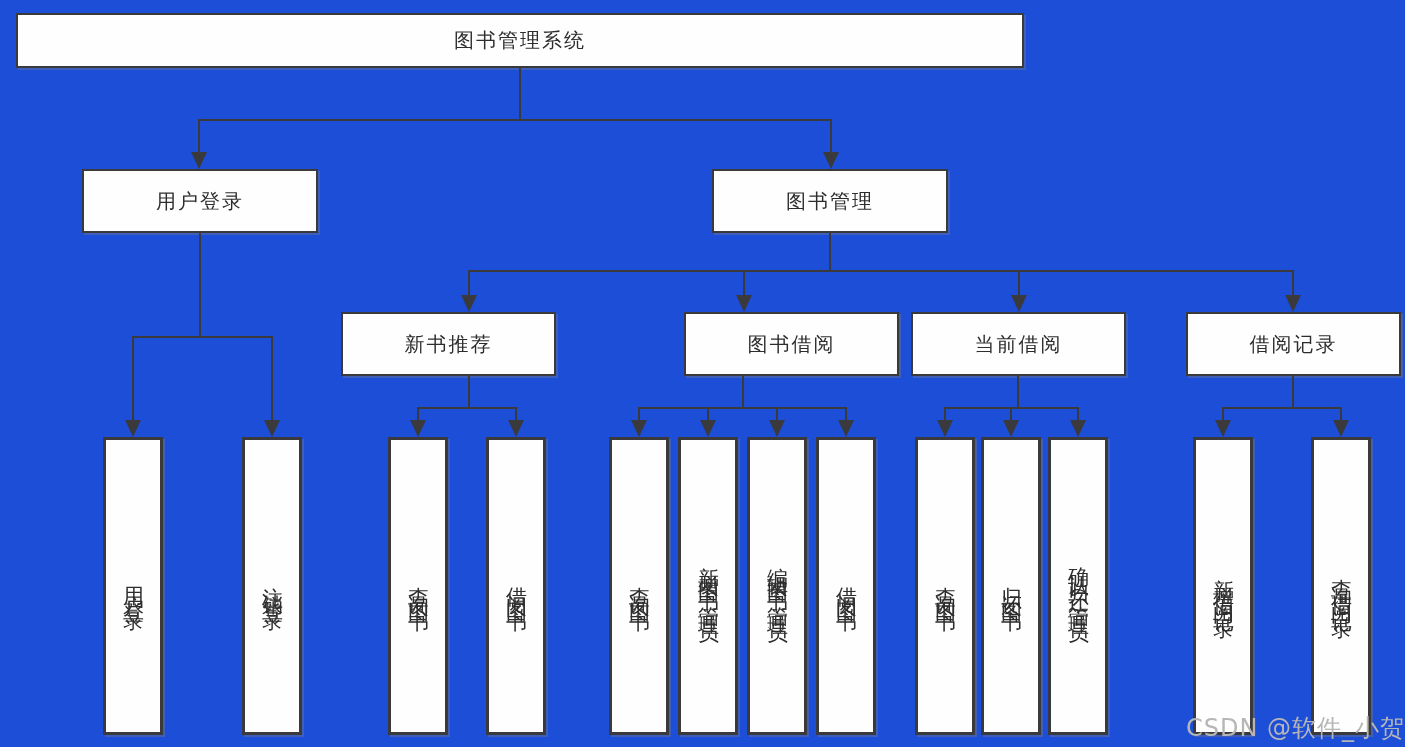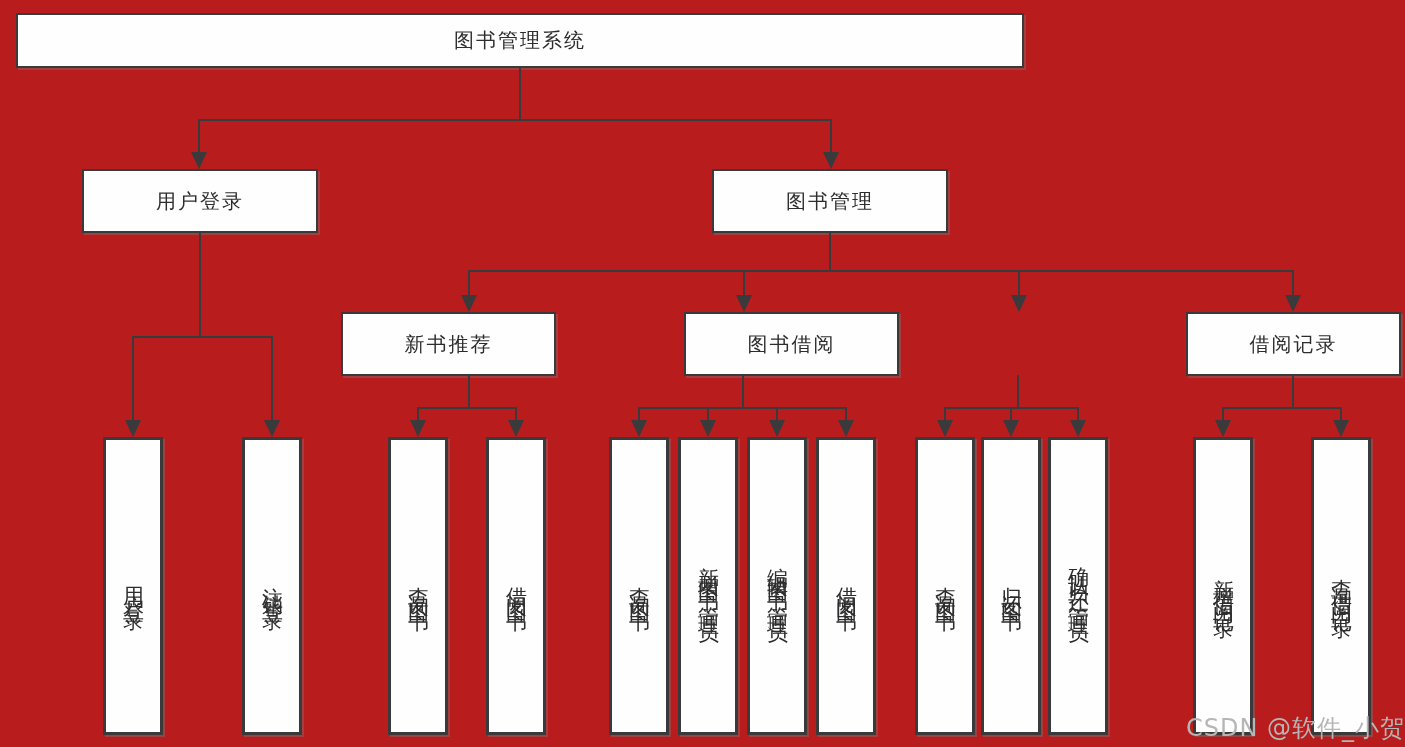--- a/index.html
+++ b/index.html
@@ -1,20 +1,20 @@
 <!DOCTYPE html>
 <html><head>
 <meta charset="utf-8">
 <style>
   html, body { margin: 0; padding: 0; background: #ffffff; }
   .stage {
     position: relative;
     width: 1405px;
     height: 747px;
-    background: #b91c1c;
+    background: #1d4ed8;
     font-family: "DejaVu Sans", "Liberation Sans", sans-serif;
     color: #2d2d2d;
     overflow: hidden;
   }
   
   .box {
     position: absolute;
     box-sizing: border-box;
     border: 2px solid #3a3a3c;
     background: #fefefe;
@@ -85,20 +85,23 @@
   <div class="box" style="left:712px;top:169px;width:236px;height:64px;">
     <span>图书管理</span>
   </div>
 
   <div class="box" style="left:341px;top:312px;width:215px;height:64px;">
     <span>新书推荐</span>
   </div>
   <div class="box" style="left:636px;top:312px;width:215px;height:64px;margin-left:48px;">
     <span>图书借阅</span>
   </div>
+  <div class="box" style="left:911px;top:312px;width:215px;height:64px;">
+    <span>当前借阅</span>
+  </div>
   <div class="box" style="left:1186px;top:312px;width:215px;height:64px;">
     <span>借阅记录</span>
   </div>
 
   <div class="vbox" style="left:103px;">
     <span>用户登录</span>
   </div>
   <div class="vbox" style="left:242px;">
     <span>注销登录</span>
   </div>

